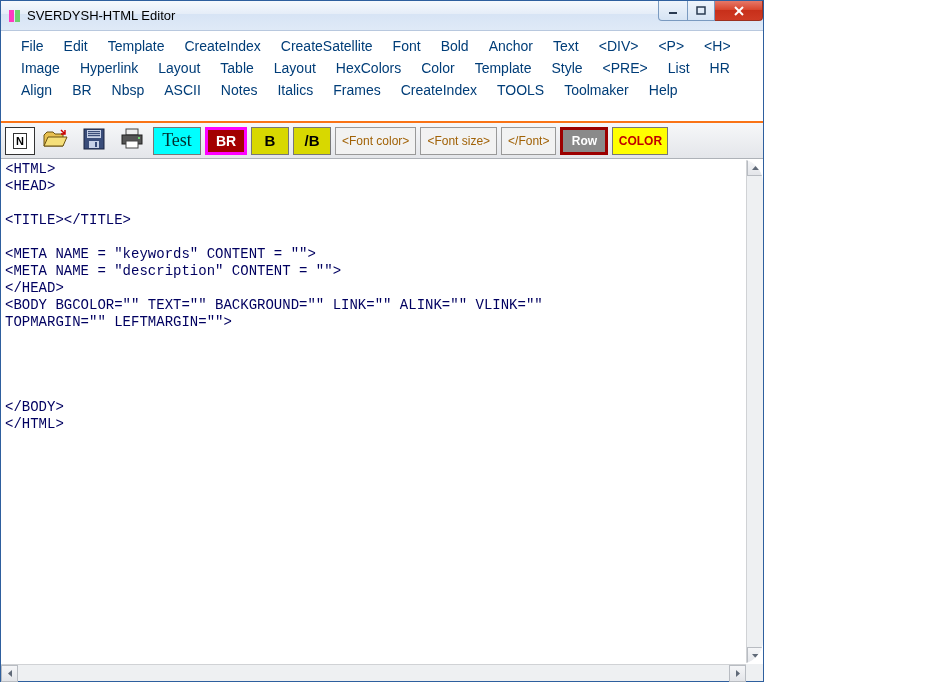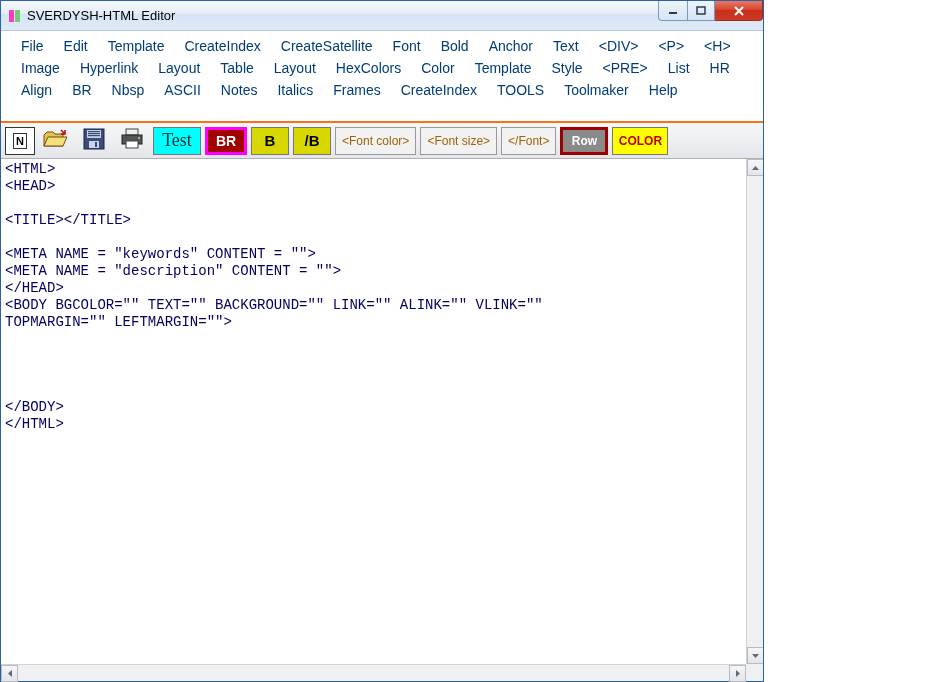--- a/index.html
+++ b/index.html
@@ -20,21 +20,21 @@
 .tool-btn { height: 28px; min-width: 30px; border: 1px solid #777; background: #fff; display: flex; align-items: center; justify-content: center; cursor: pointer; font-weight: bold; font-size: 13px; font-family: Tahoma, sans-serif; }
 .tool-btn.new { border-color: #333; }
 .tool-btn.test { background: #00ffff; width: 48px; font-family: Georgia, serif; font-size: 18px; font-weight: normal; color: #003030; }
 .tool-btn.br { background: #a30000; color: #fff; border: 3px solid #ff00ff; width: 42px; font-size: 14px; }
 .tool-btn.bold { background: #d8d800; color: #000; border: 1px solid #777; width: 38px; font-size: 15px; }
 .tool-btn.bold-close { background: #d8d800; color: #000; border: 1px solid #777; width: 38px; font-size: 15px; }
 .tool-btn.font-grp { background: #f2f2f2; border: 1px solid #999; font-weight: normal; color: #a16207; padding: 0 6px; font-size: 12px; }
 .tool-btn.row { background: #8a8a8a; color: #fff; border: 3px solid #9c0000; width: 48px; font-size: 12px; }
 .tool-btn.color { background: #ffff00; color: #c00000; border: 1px solid #777; width: 56px; font-size: 12px; font-weight: bold; }
 .icon-btn { height: 28px; width: 34px; display: flex; align-items: center; justify-content: center; cursor: pointer; }
-.editor-area { flex: 1; display: flex; overflow: hidden; }
+.editor-area { flex: 1; display: flex; overflow: hidden; border-radius: 24px; }
 .editor-text { flex: 1; background: #fff; font-family: "Courier New", monospace; font-size: 14px; color: #000060; line-height: 17px; padding: 2px 4px; white-space: pre; overflow: auto; border: none; outline: none; resize: none; }
 .scrollbar-v { width: 17px; background: #eef0f2; border-left: 1px solid #d0d2d5; position: relative; }
 .scroll-btn { width: 17px; height: 17px; background: linear-gradient(to bottom, #f5f6f8, #e3e5e9); border: 1px solid #b8bcc2; display: flex; align-items: center; justify-content: center; }
 .scroll-btn.down { position: absolute; bottom: 0; }
 .scrollbar-h { height: 17px; background: #eef0f2; border-top: 1px solid #d0d2d5; display: flex; }
 .scroll-btn-h { width: 17px; height: 17px; background: linear-gradient(to bottom, #f5f6f8, #e3e5e9); border: 1px solid #b8bcc2; display: flex; align-items: center; justify-content: center; }
 .scroll-corner { width: 17px; height: 17px; background: #eef0f2; }
 .bottom-row { display: flex; }
 .scrollbar-h { flex: 1; position: relative; }
 .scroll-btn-h.right { position: absolute; right: 0; }

